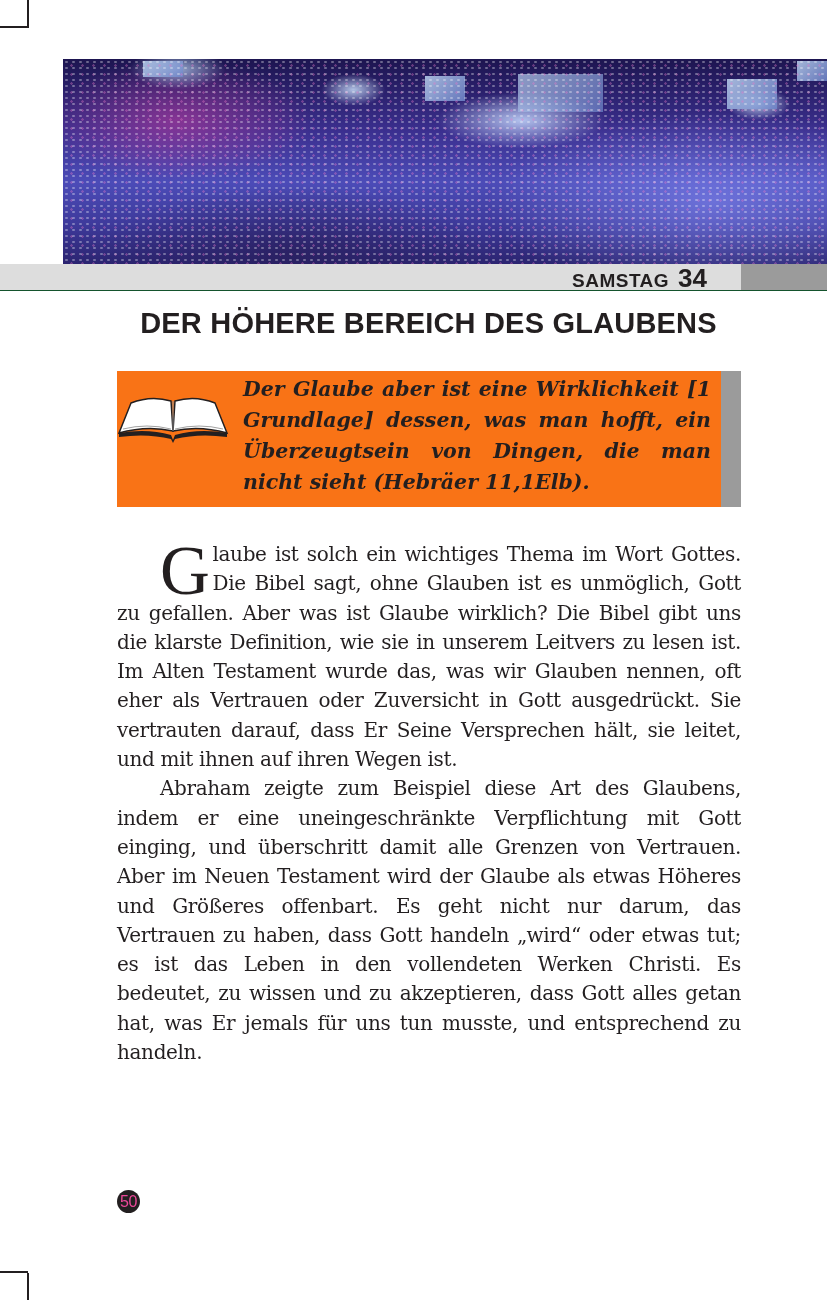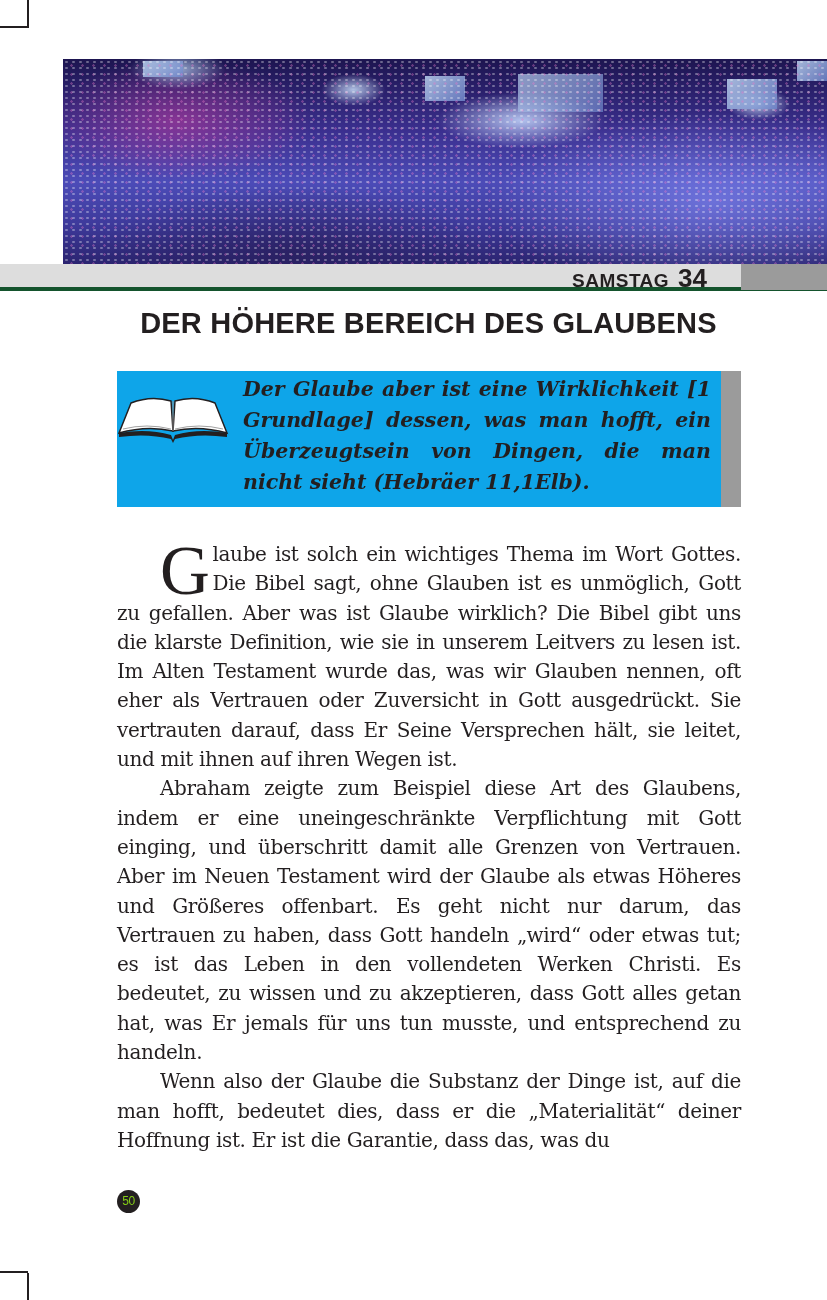--- a/index.html
+++ b/index.html
@@ -26,42 +26,42 @@
       background-image:
         radial-gradient(circle, rgba(255,255,255,0.35) 1px, transparent 1.5px),
         radial-gradient(circle, rgba(230,120,200,0.35) 1px, transparent 1.5px);
       background-size: 7px 6px, 11px 9px;
       background-position: 0 0, 3px 2px;
     }
     .hero .screen { position: absolute; background: linear-gradient(135deg, #bcd3f0, #6f86c9); opacity: 0.85; }
 
     .day-band {
       position: absolute; left: 0; top: 264px; width: 827px; height: 27px;
-      background: #dddddd; border-bottom: 4px solid #14532d;
+      background: #dddddd; border-bottom: 1px solid #14532d;
     }
     .day-band .accent {
       position: absolute; left: 741px; top: 0; width: 86px; height: 26px; background: #9b9b9b;
     }
     .day-label {
       position: absolute; right: 120px; top: 1px; height: 26px;
       display: flex; align-items: baseline; gap: 9px;
       font-family: "Liberation Sans", sans-serif; color: #231f20;
     }
     .day-label .weekday { font-size: 19px; font-weight: bold; letter-spacing: 0.5px; }
     .day-label .daynum { font-size: 26px; font-weight: bold; line-height: 26px; }
 
     .title {
       position: absolute; left: 0; top: 307px; width: 857px; text-align: center;
       font-family: "Liberation Sans", sans-serif; font-weight: bold; font-size: 29px;
       letter-spacing: 0.2px; color: #231f20;
     }
 
     .verse-box {
       position: absolute; left: 117px; top: 371px; width: 624px; height: 136px;
-      background: #0ea5e9;
+      background: #f97316;
     }
     .verse-box .bar { position: absolute; right: 0; top: 0; width: 20px; height: 136px; background: #9b9b9b; }
     .book-icon { position: absolute; left: 0; top: 20px; width: 112px; height: 52px; }
     .verse-text {
       position: absolute; left: 126px; top: 3px; width: 468px;
       font-style: italic; font-weight: bold; font-size: 20.5px; line-height: 31px;
       text-align: justify; color: #231f20;
       font-family: "DejaVu Serif", serif;
     }
 
@@ -73,22 +73,22 @@
     }
     .body-text p { text-indent: 43px; }
     .body-text p.first { text-indent: 43px; }
     .dropcap {
       float: left; font-size: 69px; line-height: 54px; margin: 4px 3px 0 0;
       font-family: "Liberation Serif", serif; color: #231f20;
     }
 
     .page-num {
       position: absolute; left: 117px; top: 1190px; width: 23px; height: 23px; border-radius: 50%;
-      background: #231f20; color: #84cc16; font-family: "Liberation Sans", sans-serif;
-      font-size: 12px; line-height: 23px; text-align: center; letter-spacing: -0.5px;
+      background: #231f20; color: #ec4899; font-family: "Liberation Sans", sans-serif;
+      font-size: 16px; line-height: 23px; text-align: center; letter-spacing: -0.5px;
     }
   </style>
 </head>
 <body>
 
 <div class="crop-mark" style="left:0; top:26px; width:28px; height:2px;"></div>
 <div class="crop-mark" style="left:27px; top:0; width:2px; height:28px;"></div>
 <div class="crop-mark" style="left:0; top:1271px; width:28px; height:2px;"></div>
 <div class="crop-mark" style="left:27px; top:1273px; width:2px; height:27px;"></div>
 
@@ -121,16 +121,15 @@
   </svg>
   <p class="verse-text">Der Glaube aber ist eine Wirklichkeit [1 Grundlage] dessen, was man hofft, ein Überzeugtsein von Dingen, die man nicht sieht (Hebräer 11,1Elb).</p>
   <div class="bar"></div>
 </div>
 
 <div class="body-text">
   <p class="first" style="text-indent:0; padding-left:0;">
     <span class="dropcap" style="margin-left: 43px;">G</span><span>laube ist solch ein wichtiges Thema im Wort Gottes. Die Bibel sagt, ohne Glauben ist es unmöglich, Gott zu gefallen. Aber was ist Glaube wirklich? Die Bibel gibt uns die klarste Definition, wie sie in unserem Leitvers zu lesen ist. Im Alten Testament wurde das, was wir Glauben nennen, oft eher als Vertrauen oder Zuversicht in Gott ausgedrückt. Sie vertrauten darauf, dass Er Seine Versprechen hält, sie leitet, und mit ihnen auf ihren Wegen ist.</span>
   </p>
   <p>Abraham zeigte zum Beispiel diese Art des Glaubens, indem er eine uneingeschränkte Verpflichtung mit Gott einging, und überschritt damit alle Grenzen von Vertrauen. Aber im Neuen Testament wird der Glaube als etwas Höheres und Größeres offenbart. Es geht nicht nur darum, das Vertrauen zu haben, dass Gott handeln „wird“ oder etwas tut; es ist das Leben in den vollendeten Werken Christi. Es bedeutet, zu wissen und zu akzeptieren, dass Gott alles getan hat, was Er jemals für uns tun musste, und entsprechend zu handeln.</p>
-  <p>Wenn also der Glaube die Substanz der Dinge ist, auf die man hofft, bedeutet dies, dass er die „Materialität“ deiner Hoffnung ist. Er ist die Garantie, dass das, was du</p>
 </div>
 
 <div class="page-num">50</div>
 
 </body></html>

